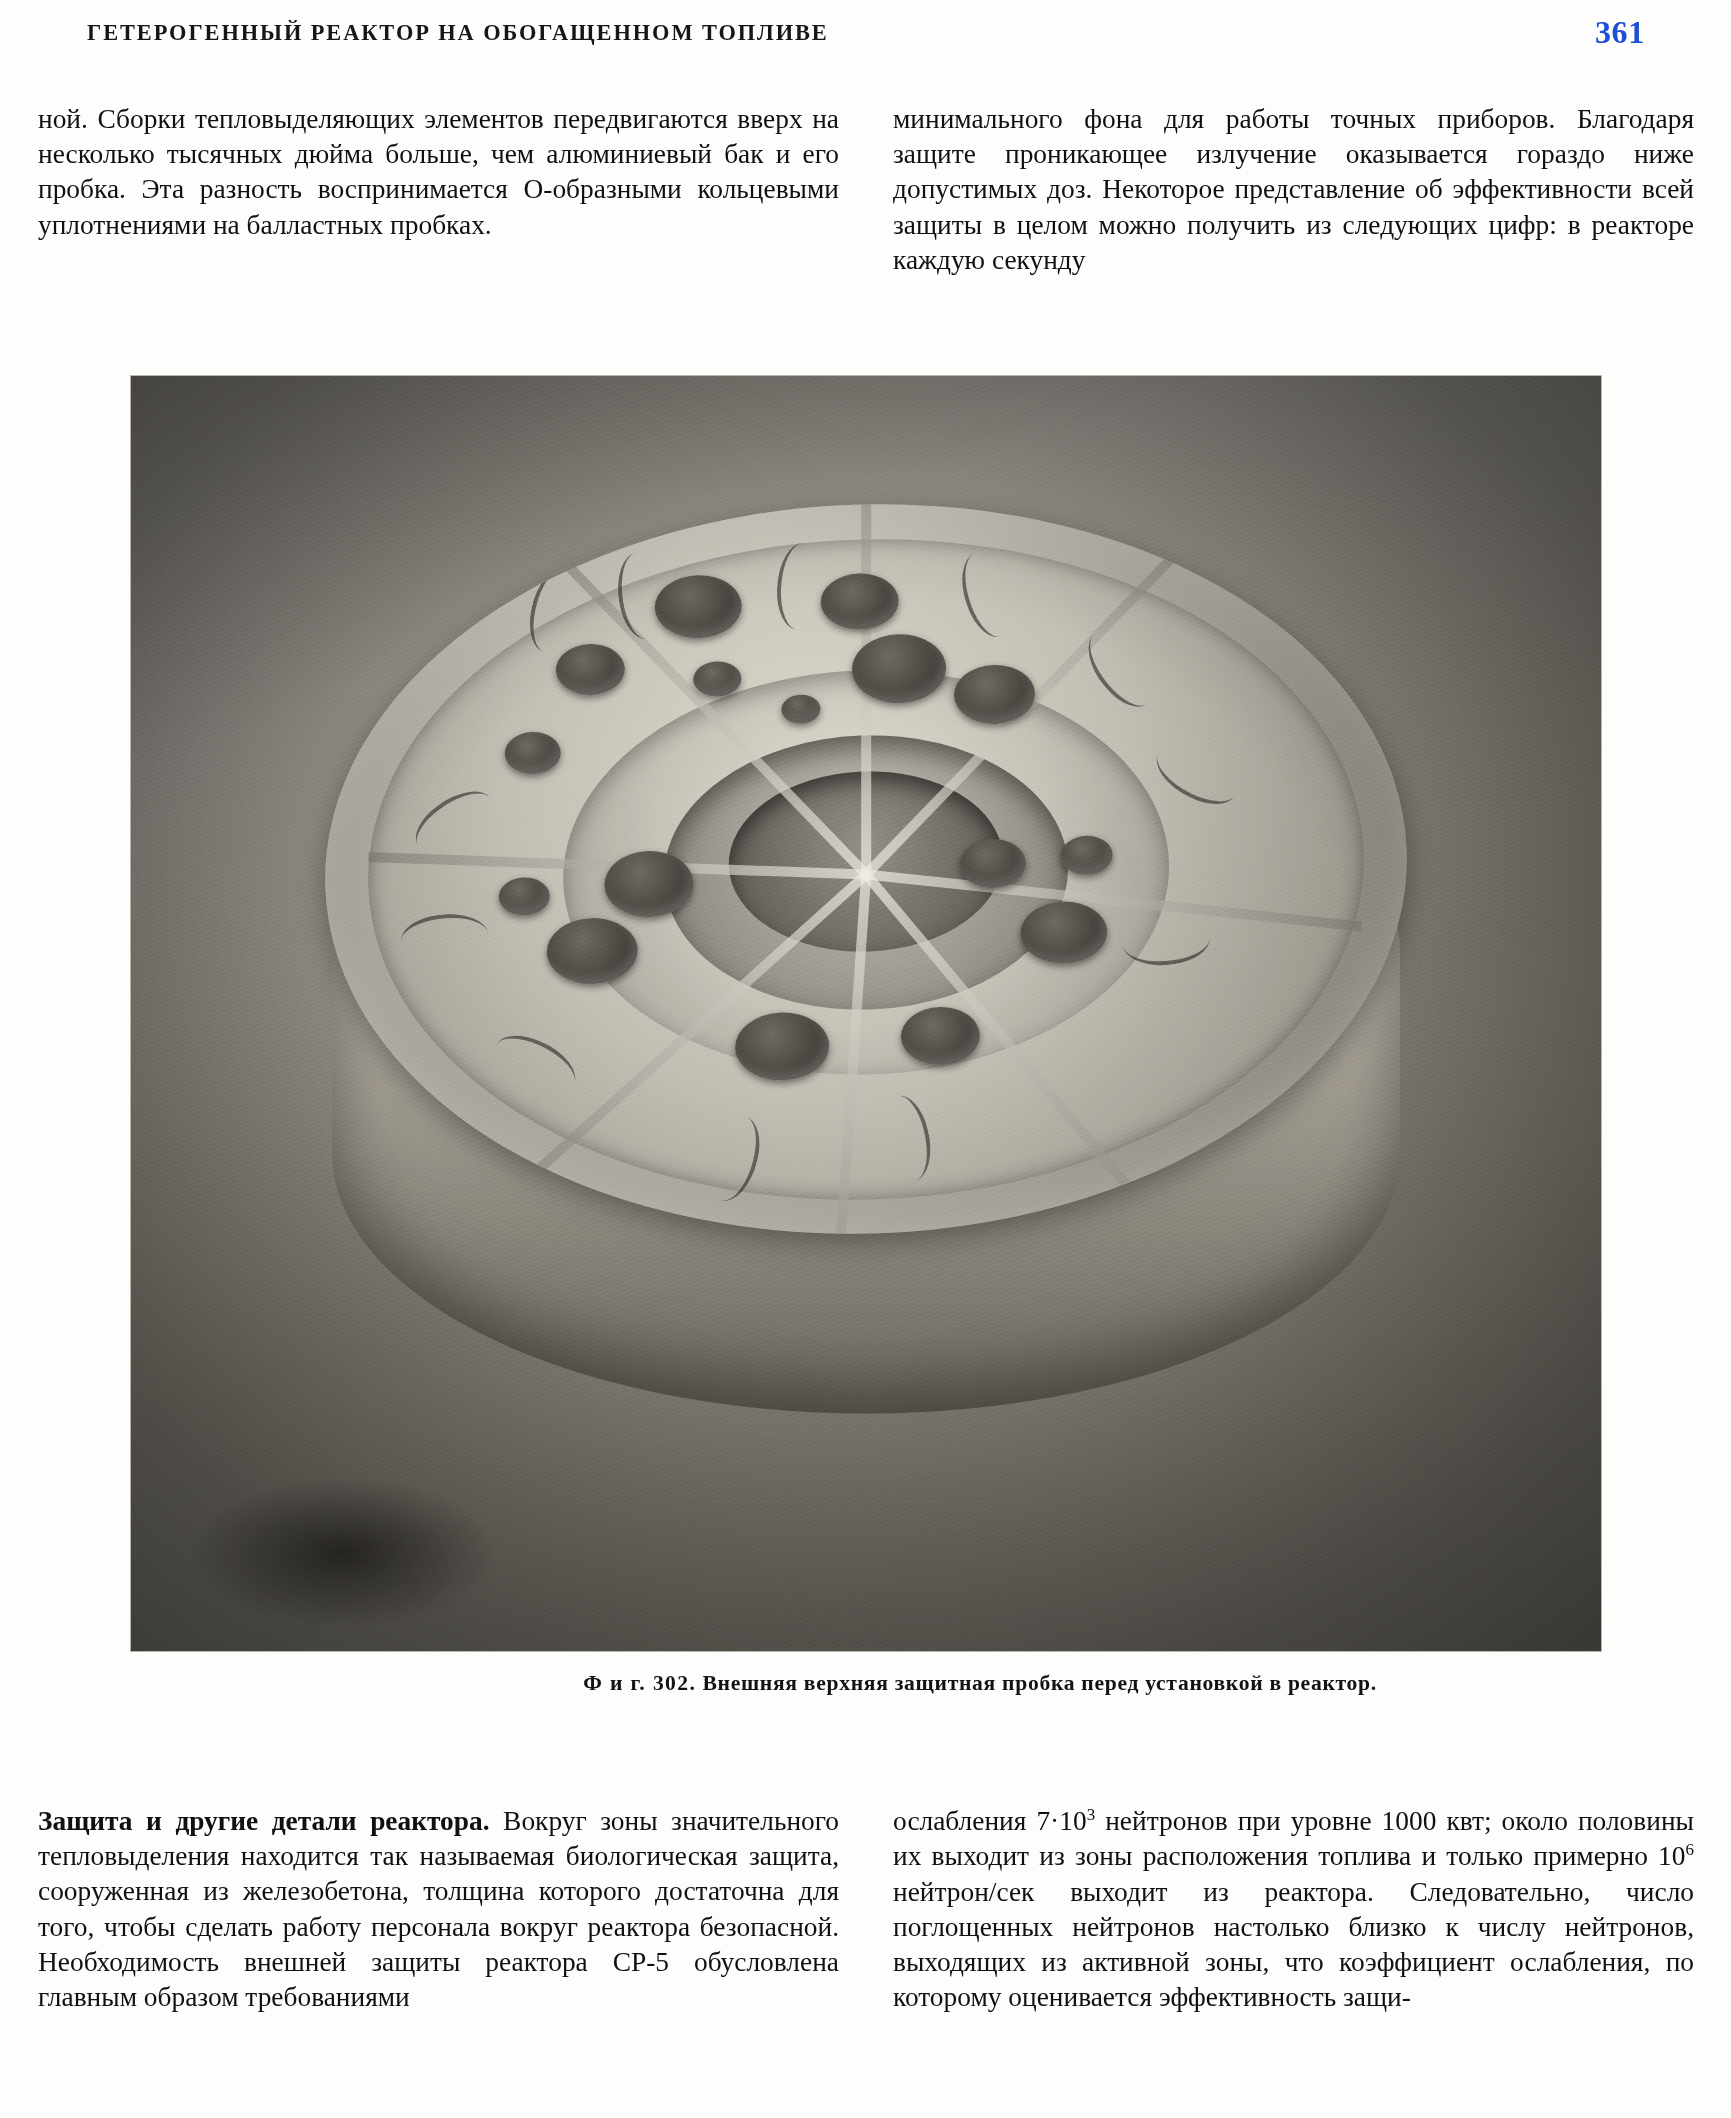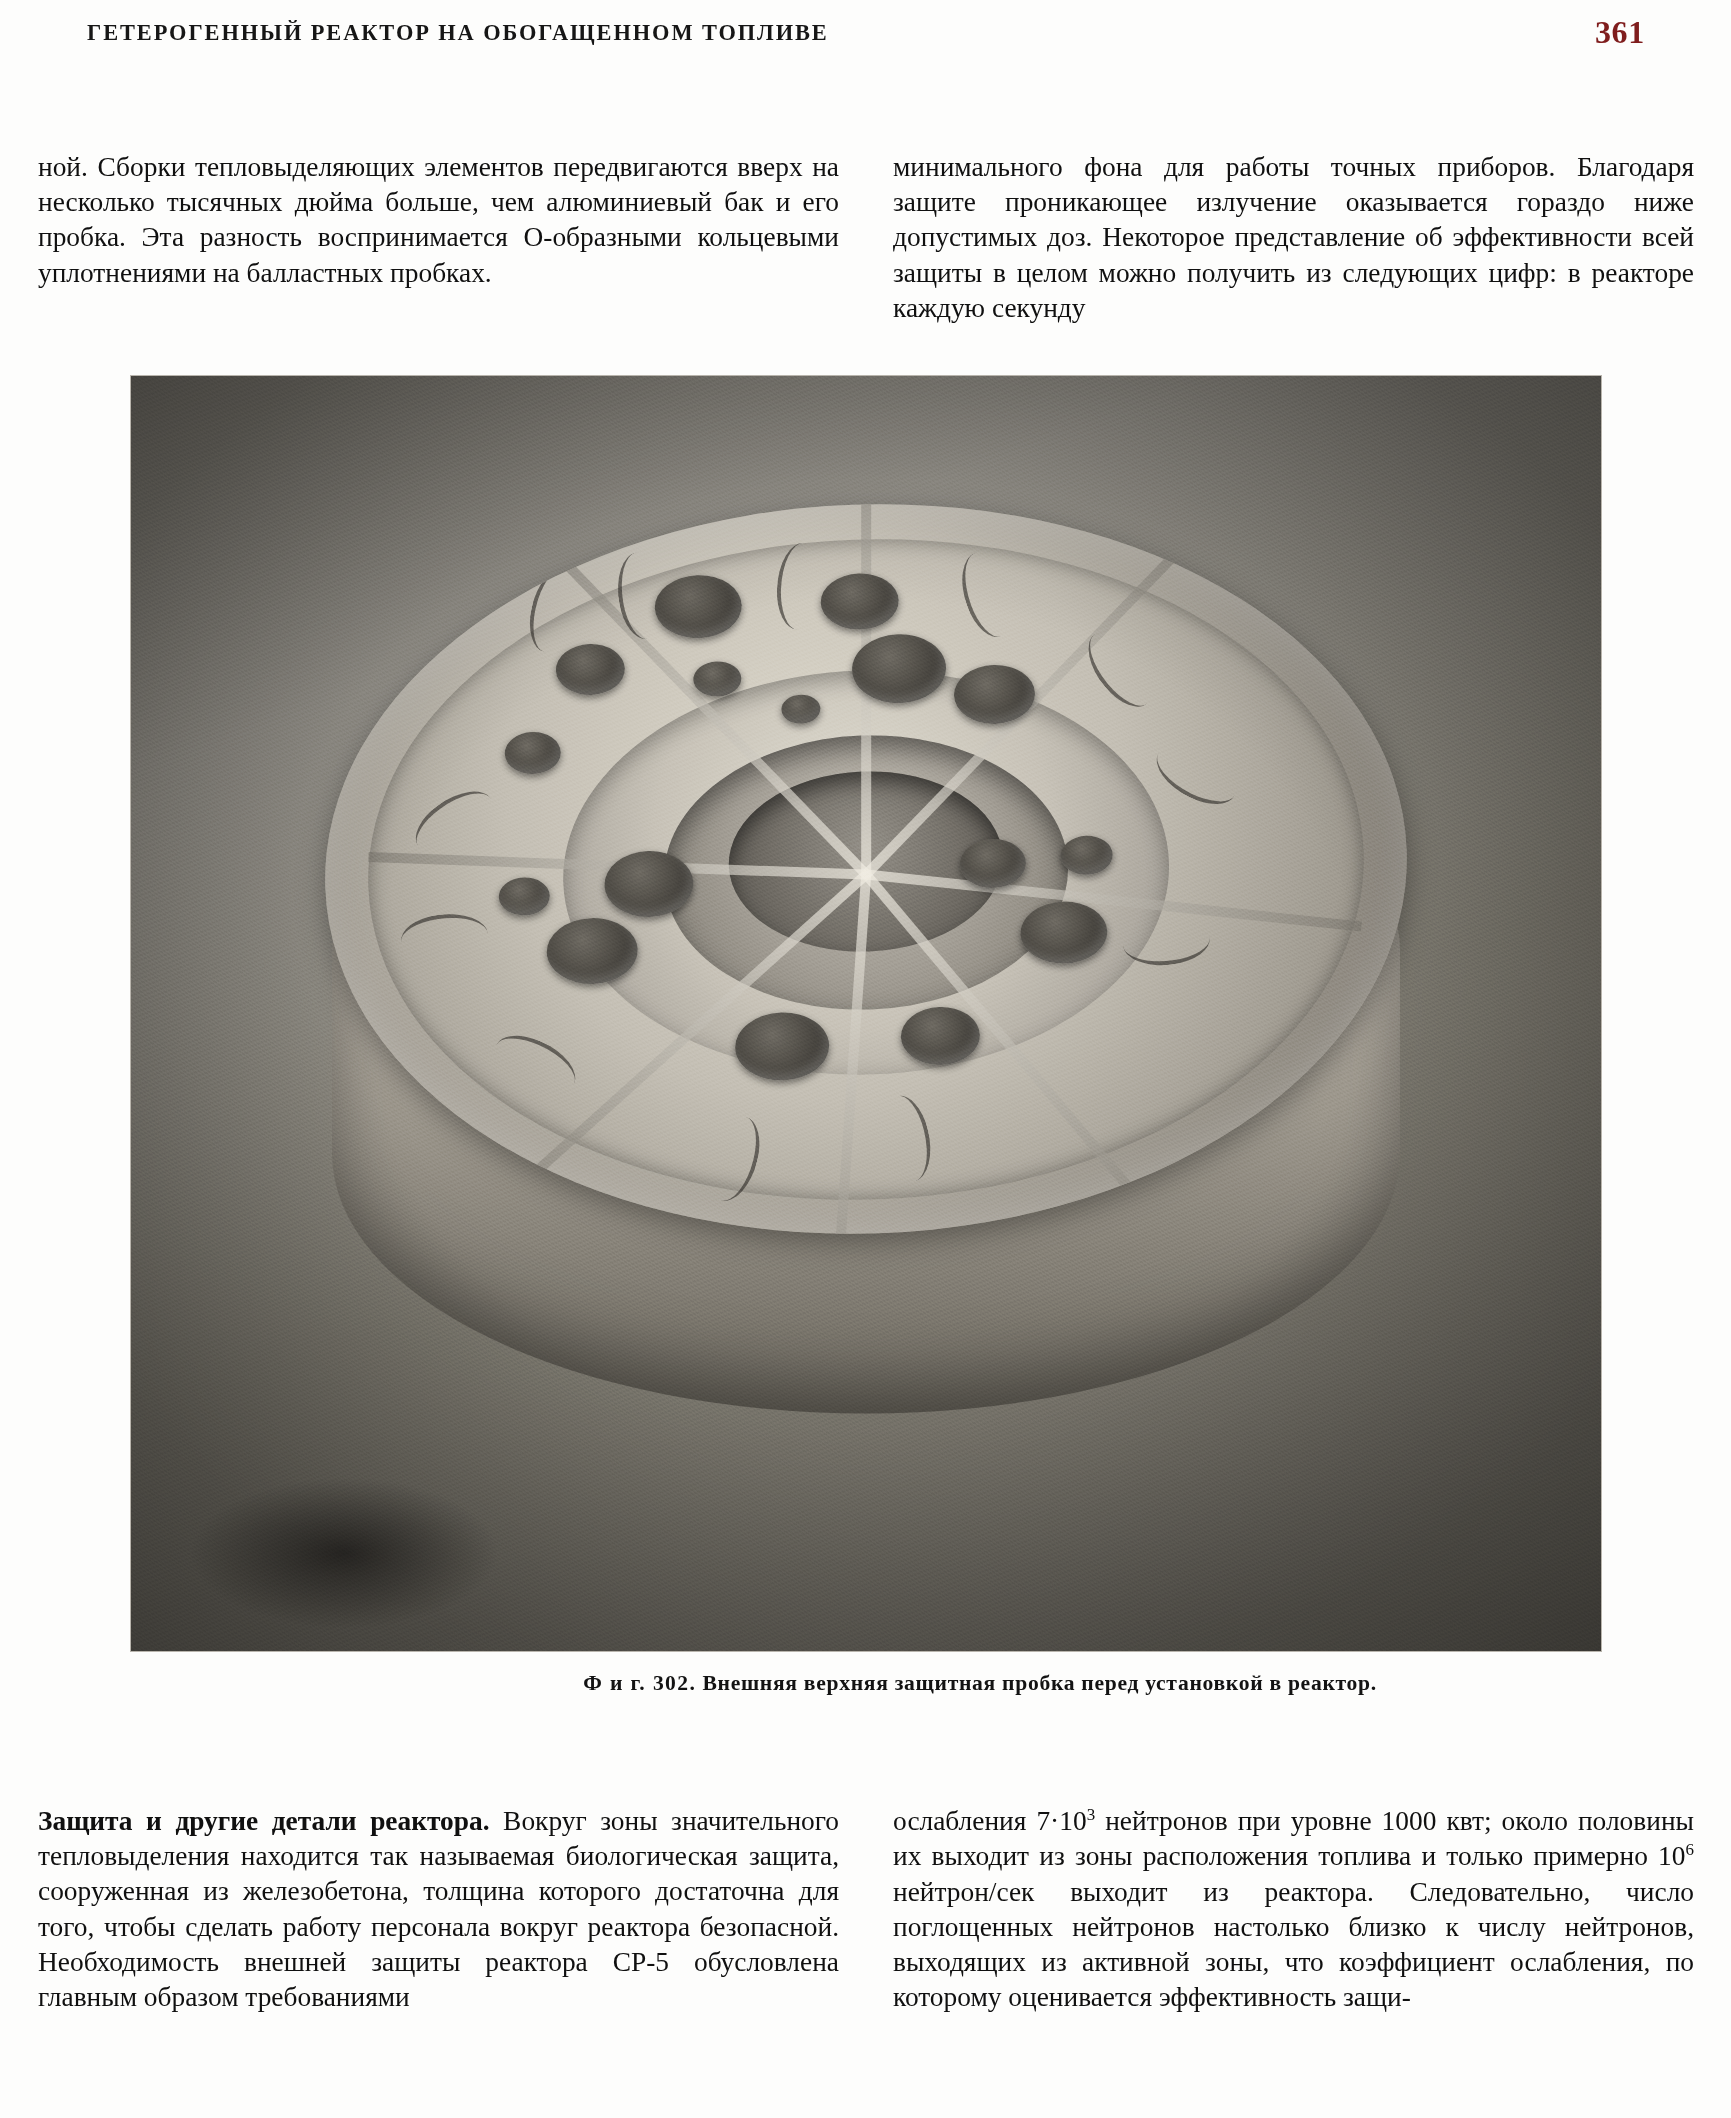--- a/index.html
+++ b/index.html
@@ -44,32 +44,32 @@
     color: #161616;
     white-space: nowrap;
   }
   .runhead-page {
     position: absolute;
     right: 0;
     top: -5.8px;
     font-size: 32px;
     font-weight: 700;
     letter-spacing: 0.7px;
-    color: #7f1d1d;
+    color: #1d4ed8;
   }
 
   
   .cols {
     position: absolute;
     left: 38px;
     right: 38px;
     display: flex;
     justify-content: space-between;
   }
-  .cols.top { top: 102px; margin-top: 48px; }
+  .cols.top { top: 102px; }
   .cols.bottom { top: 1804px; }
 
   .col {
     width: 801px;
   }
   .col p {
     margin: 0 0 0 0;
     font-size: 27.4px;
     line-height: 1.285;
     text-align: justify;

